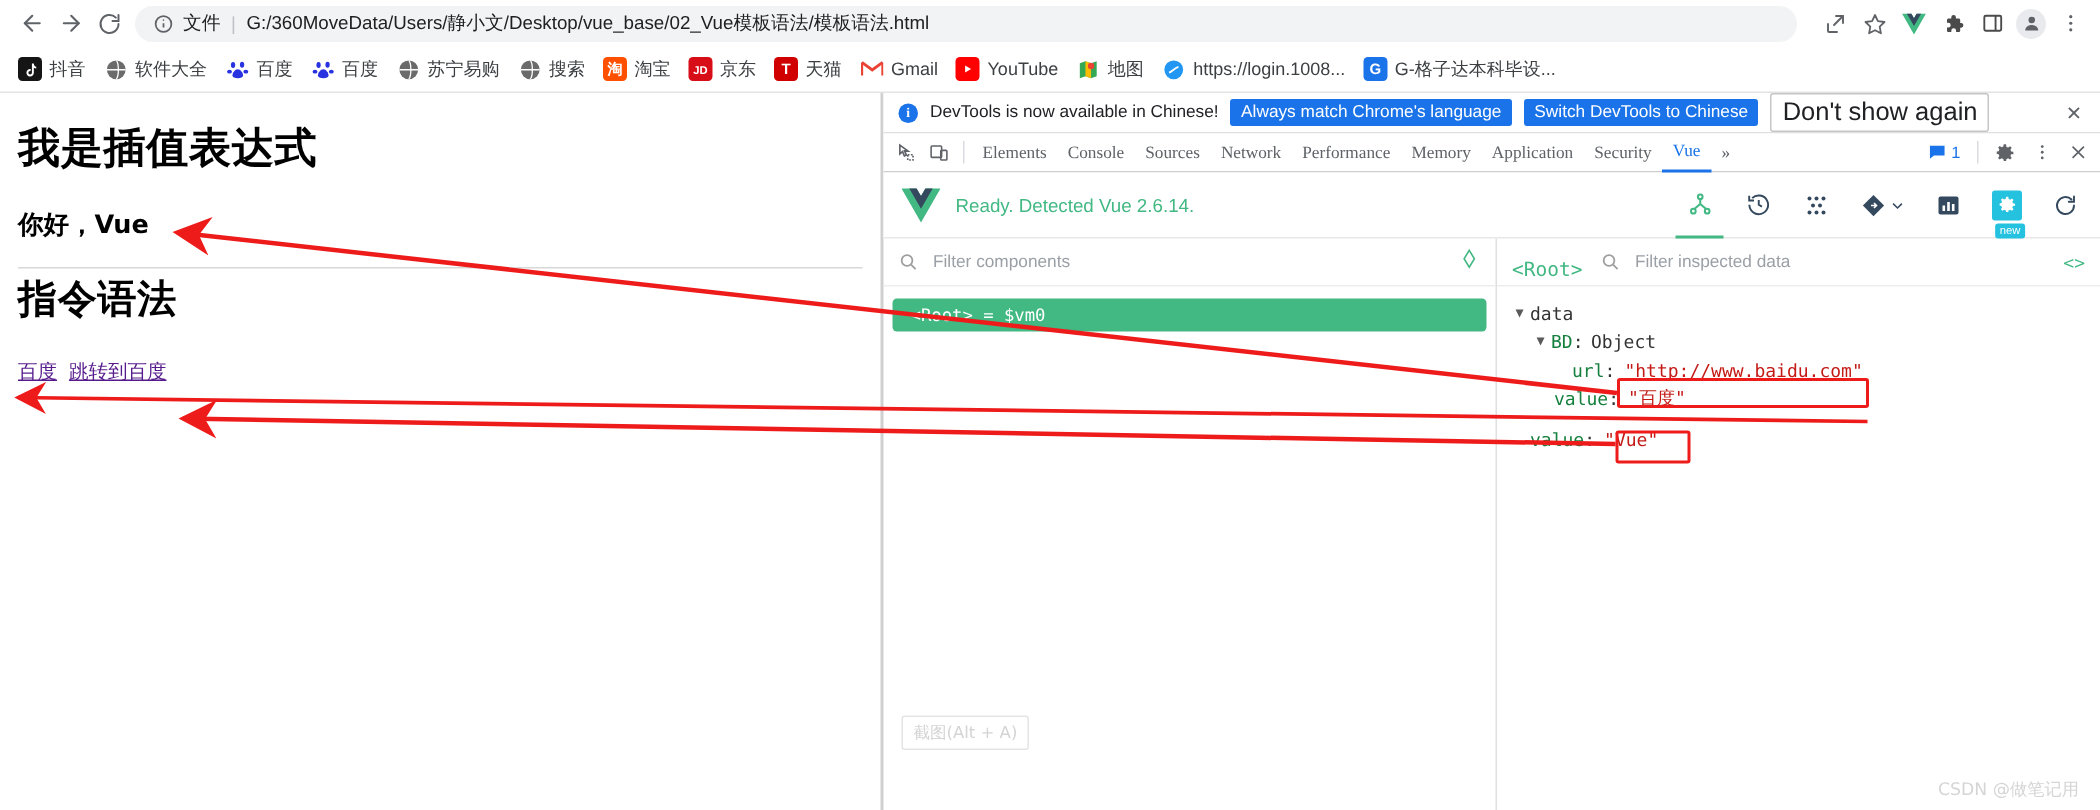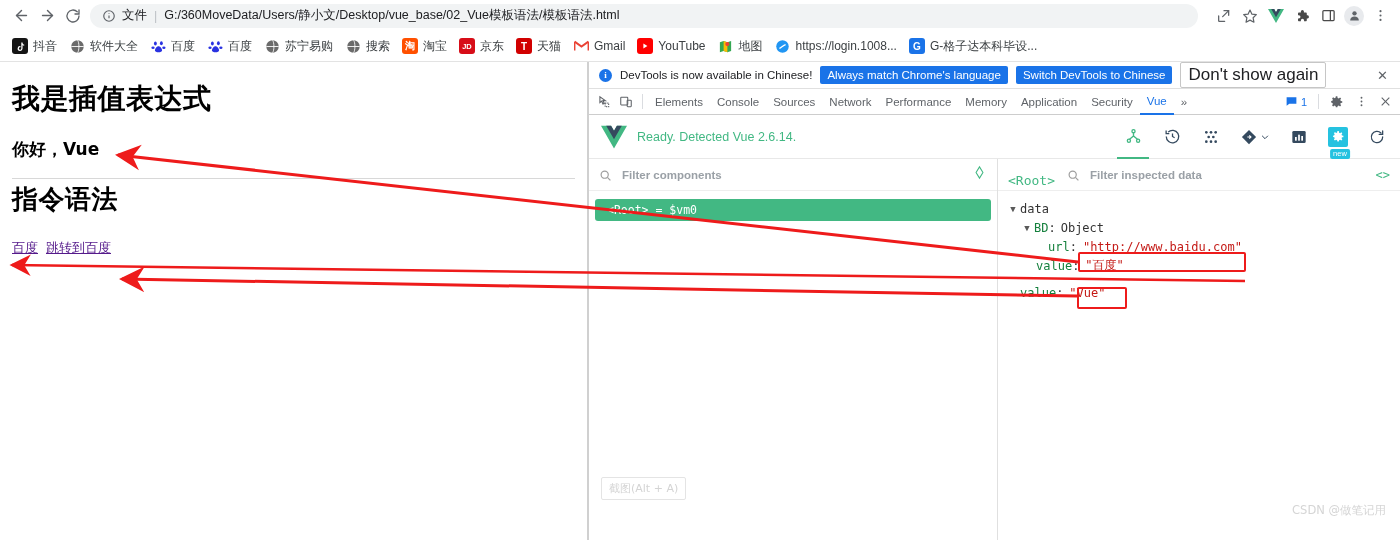--- a/index.html
+++ b/index.html
@@ -75,42 +75,42 @@
   .btn-blue{background:#1a73e8;color:#fff;border-radius:2px;padding:3px 7px;font-size:11.5px;white-space:nowrap;}
   .btn-white{background:#fff;border:1px solid #c6c6c6;border-radius:2px;padding:2px 7px;font-size:17px;color:#202124;white-space:nowrap;}
   .notice-x{margin-left:auto;color:#5f6368;font-size:13px;padding-right:2px;}
 
   .dt-tabs{
     height:26px;display:flex;align-items:center;padding:0 4px;
     border-bottom:1px solid #cdcdcd;background:#fff;font-size:11.5px;color:#5f6368;
   }
   .dt-tool{width:22px;height:22px;display:flex;align-items:center;justify-content:center;color:#5f6368;flex:0 0 auto;}
   .tab-sep{width:1px;height:15px;background:#dadce0;margin:0 5px;flex:0 0 auto;}
-  .dt-tab{padding:4px 7px;white-space:nowrap;height:26px;display:flex;align-items:center;}
+  .dt-tab{padding:4px 7px;white-space:nowrap;height:26px;display:flex;align-items:center;font-family:Liberation Serif, serif;}
   .dt-tab.active{color:#1a73e8;border-bottom:2px solid #1a73e8;font-weight:normal;}
   .badge-msg{display:flex;align-items:center;gap:3px;color:#1a73e8;font-size:11px;padding:0 4px;}
 
   .vue-header{
     height:44px;display:flex;align-items:center;padding:0 12px;border-bottom:1px solid #e8e8e8;background:#fff;
   }
   .vue-logo{width:26px;height:24px;flex:0 0 auto;margin-right:10px;}
   .vue-status{font-size:12.5px;color:#42b883;font-family:"Liberation Sans",sans-serif;}
   .vue-actions{margin-left:auto;display:flex;align-items:center;gap:17px;}
   .va{position:relative;width:22px;height:26px;display:flex;align-items:center;justify-content:center;color:#34495e;}
   .va.active{color:#42b883;}
   .va.active::after{content:"";position:absolute;left:-5px;right:-5px;bottom:-9px;height:2px;background:#42b883;}
   .new-badge{position:absolute;bottom:-9px;left:50%;transform:translateX(-40%);
     background:#25c2e0;color:#fff;font-size:7.5px;padding:0px 3px;border-radius:2px;line-height:10px;}
 
   .vue-body{display:flex;height:calc(478px - 27px - 26px - 44px);}
   .vue-left{width:409px;border-right:1px solid #e0e0e0;position:relative;}
   .vue-right{flex:1;position:relative;}
 
   .filter-row{height:32px;display:flex;align-items:center;padding:0 10px;gap:8px;border-bottom:1px solid #eeeeee;}
-  .filter-row input{border:0;outline:0;font-size:11.5px;color:#333;flex:1;background:transparent;font-family:"Liberation Sans",sans-serif;font-weight:bold;}
+  .filter-row input{border:0;outline:0;font-size:11.5px;color:#333;flex:1;background:transparent;font-family:"Liberation Sans",sans-serif;}
   .filter-row input::placeholder{color:#9aa0a6;}
   .mag{width:13px;height:13px;color:#9e9e9e;flex:0 0 auto;}
   .root-tag{font-family:"DejaVu Sans Mono","Liberation Mono",monospace;font-size:13px;color:#42b883;white-space:nowrap;margin-top:12px;}
   .code-arrow{color:#42b883;font-family:"DejaVu Sans Mono",monospace;font-size:12px;}
 
   .comp-row{
     margin:8px 6px 0 6px;height:22px;background:#42b883;border-radius:3px;
     display:flex;align-items:center;padding:0 12px;
   }
   .comp-row span{font-family:"DejaVu Sans Mono","Liberation Mono",monospace;font-size:11.5px;color:#fff;}
@@ -124,21 +124,21 @@
 
   .shot-btn{
     position:absolute;left:12px;bottom:40px;border:1px solid #e4e4e4;color:#d4d4d4;
     font-size:11px;padding:3px 7px;border-radius:2px;background:#fff;
     font-family:"DejaVu Sans","Liberation Sans",sans-serif;
   }
 
   
   .anno-svg{position:absolute;left:0;top:0;width:1400px;height:540px;pointer-events:none;}
   .redbox{position:absolute;border:2px solid #ee1b1b;border-radius:2px;pointer-events:none;}
-  .watermark{position:absolute;right:14px;bottom:22px;font-size:11.5px;color:#d5d5d5;
+  .watermark{position:absolute;right:14px;bottom:6px;font-size:11.5px;color:#d5d5d5;
     font-family:"DejaVu Sans","Liberation Sans",sans-serif;}
 </style>
 </head>
 <body>
 
 <div class="browser-bar">
   <div class="nav-btn">
     <svg width="17" height="17" viewBox="0 0 24 24" fill="none" stroke="#5f6368" stroke-width="2" stroke-linecap="round" stroke-linejoin="round">
         <line x1="19" y1="12" x2="5" y2="12"></line>
         <polyline points="12 19 5 12 12 5"></polyline>

